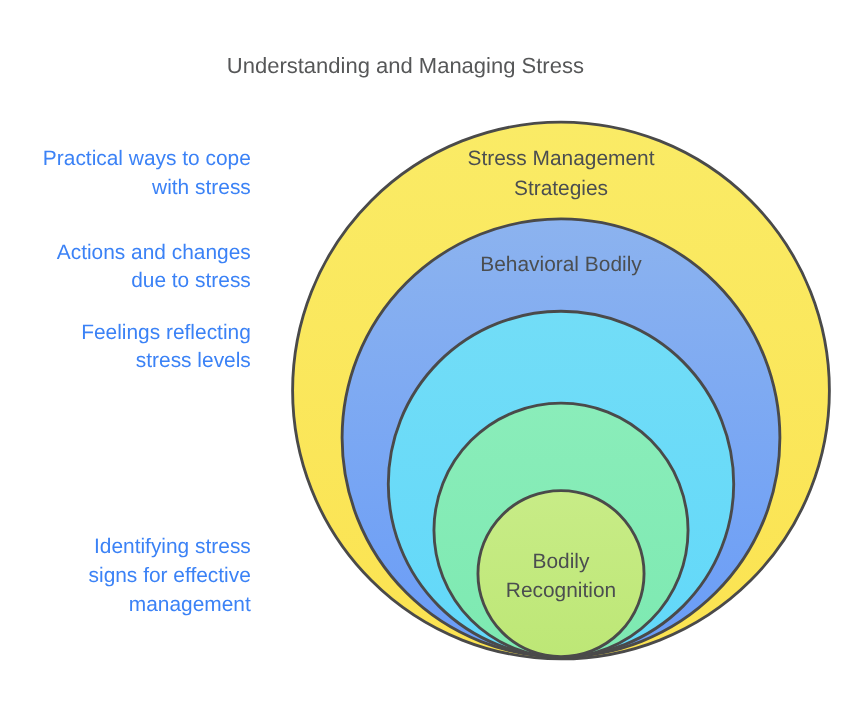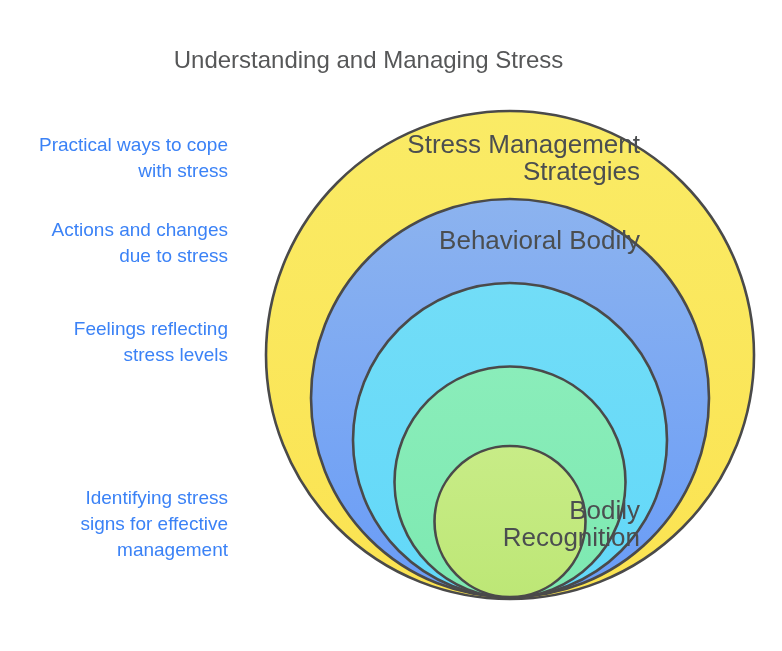--- a/index.html
+++ b/index.html
@@ -14,36 +14,36 @@
     background: #ffffff;
     overflow: hidden;
     font-family: "Liberation Sans", sans-serif;
   }
   .title {
     position: absolute;
     top: 48px;
     left: 0;
     width: 737px;
     text-align: center;
-    font-size: 24px;
+    font-size: 20px;
     line-height: 24px;
     color: #565758;
     white-space: pre-line;
   }
   .onion-svg {
     position: absolute;
     top: 0;
     left: 0;
   }
   .circle-label {
     position: absolute;
     left: 380px;
     width: 260px;
-    text-align: right;
-    font-size: 26px;
+    text-align: center;
+    font-size: 19px;
     line-height: 27px;
     color: #4B4E50;
     white-space: pre-line;
   }
   .circle-label.l1 { top: 131px; }
   .circle-label.l2 { top: 227px; }
   .circle-label.l3 { top: 311px; }
   .circle-label.l4 { top: 396px; }
   .circle-label.l5 { top: 497px; }
   .side-label {
@@ -51,21 +51,21 @@
     left: 18px;
     width: 210px;
     text-align: right;
     font-size: 19px;
     line-height: 26px;
     color: #3b82f6;
     white-space: pre-line;
   }
   .side-label.s1 { top: 132px; }
   .side-label.s2 { top: 217px; }
-  .side-label.s3 { top: 316px; }
+  .side-label.s3 { top: 290px; }
   .side-label.s4 { top: 384px; }
   .side-label.s5 { top: 485px; }
 </style>
 </head>
 <body>
 
 <div class="canvas">
 
   <div class="title">Understanding and Managing Stress</div>
 

